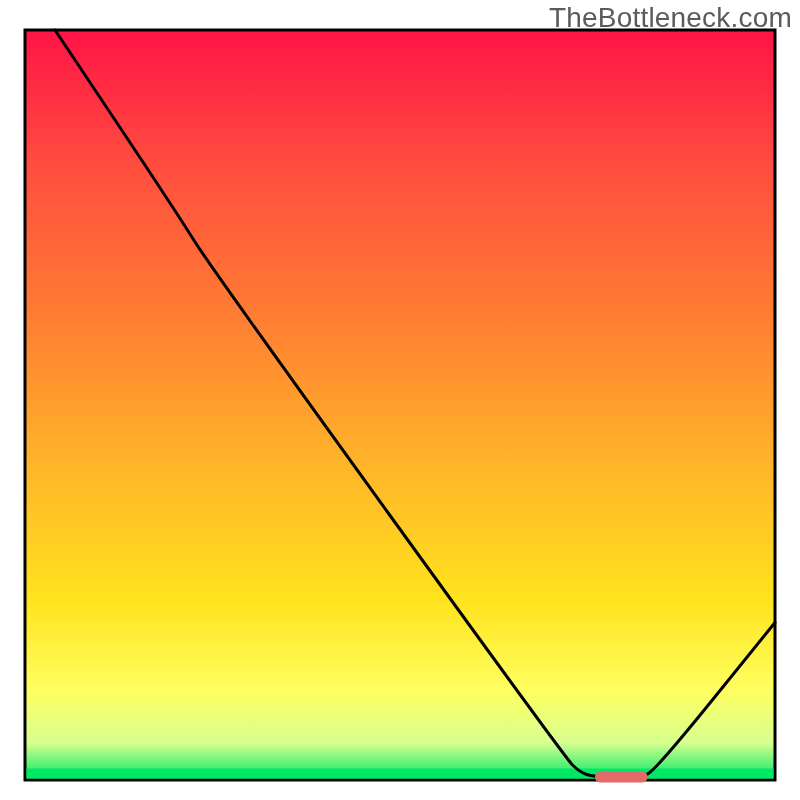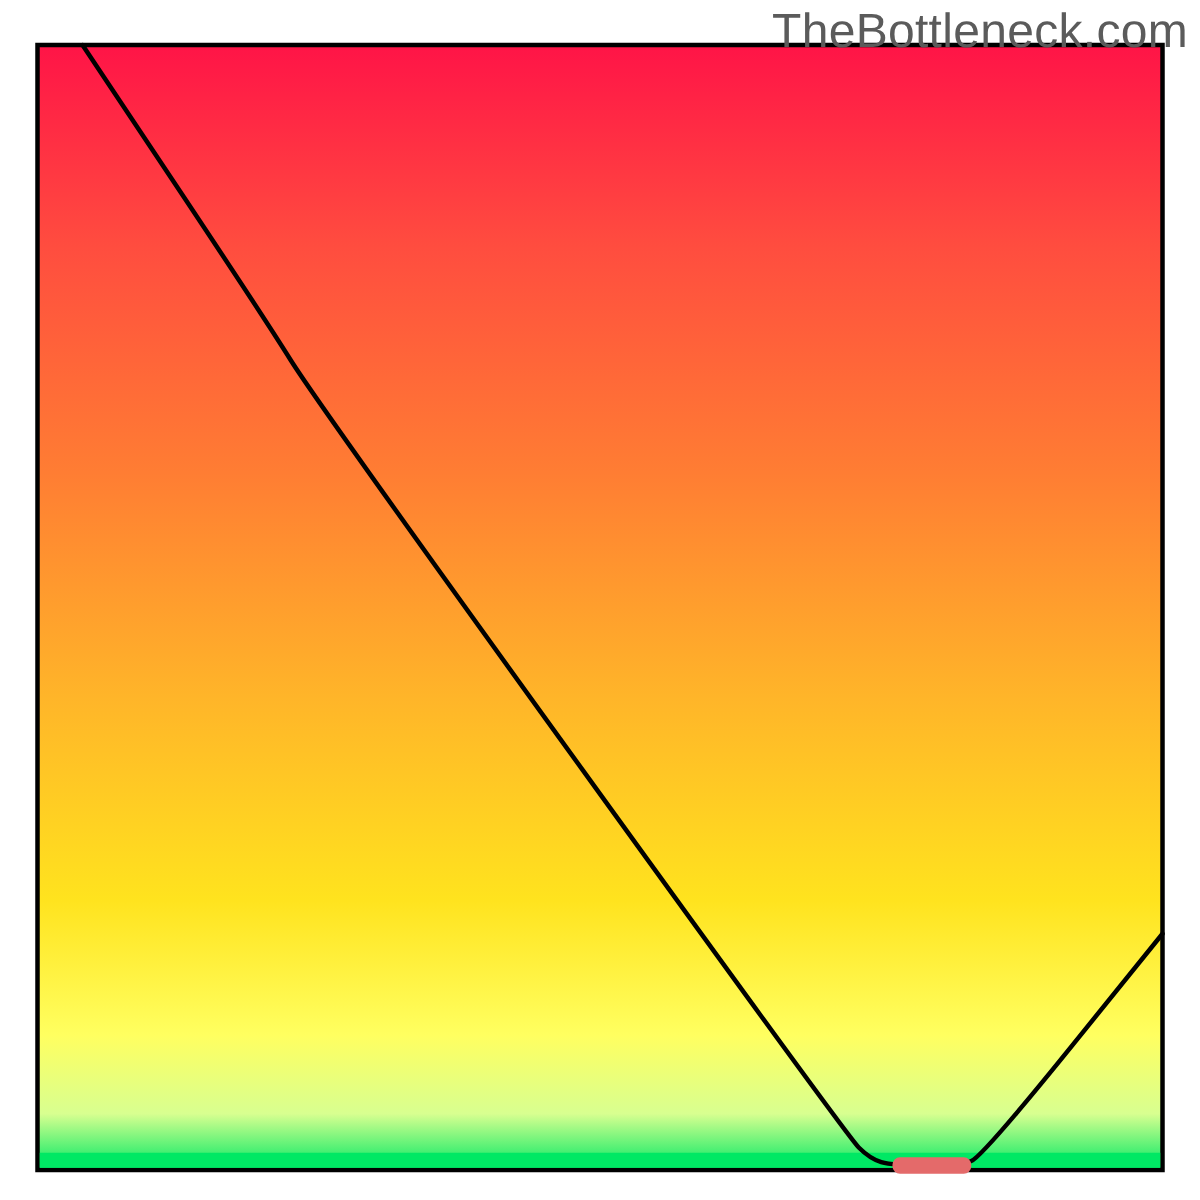--- a/index.html
+++ b/index.html
@@ -13,21 +13,21 @@
   }
   .stage {
     position: relative;
     width: 800px;
     height: 800px;
   }
   .watermark {
     position: absolute;
     top: 2px;
     right: 8px;
-    font-size: 32px;
+    font-size: 28px;
     font-weight: 500;
     color: #5b5b5b;
     letter-spacing: 0.2px;
     user-select: none;
   }
   svg {
     display: block;
   }
 </style>
 </head>

